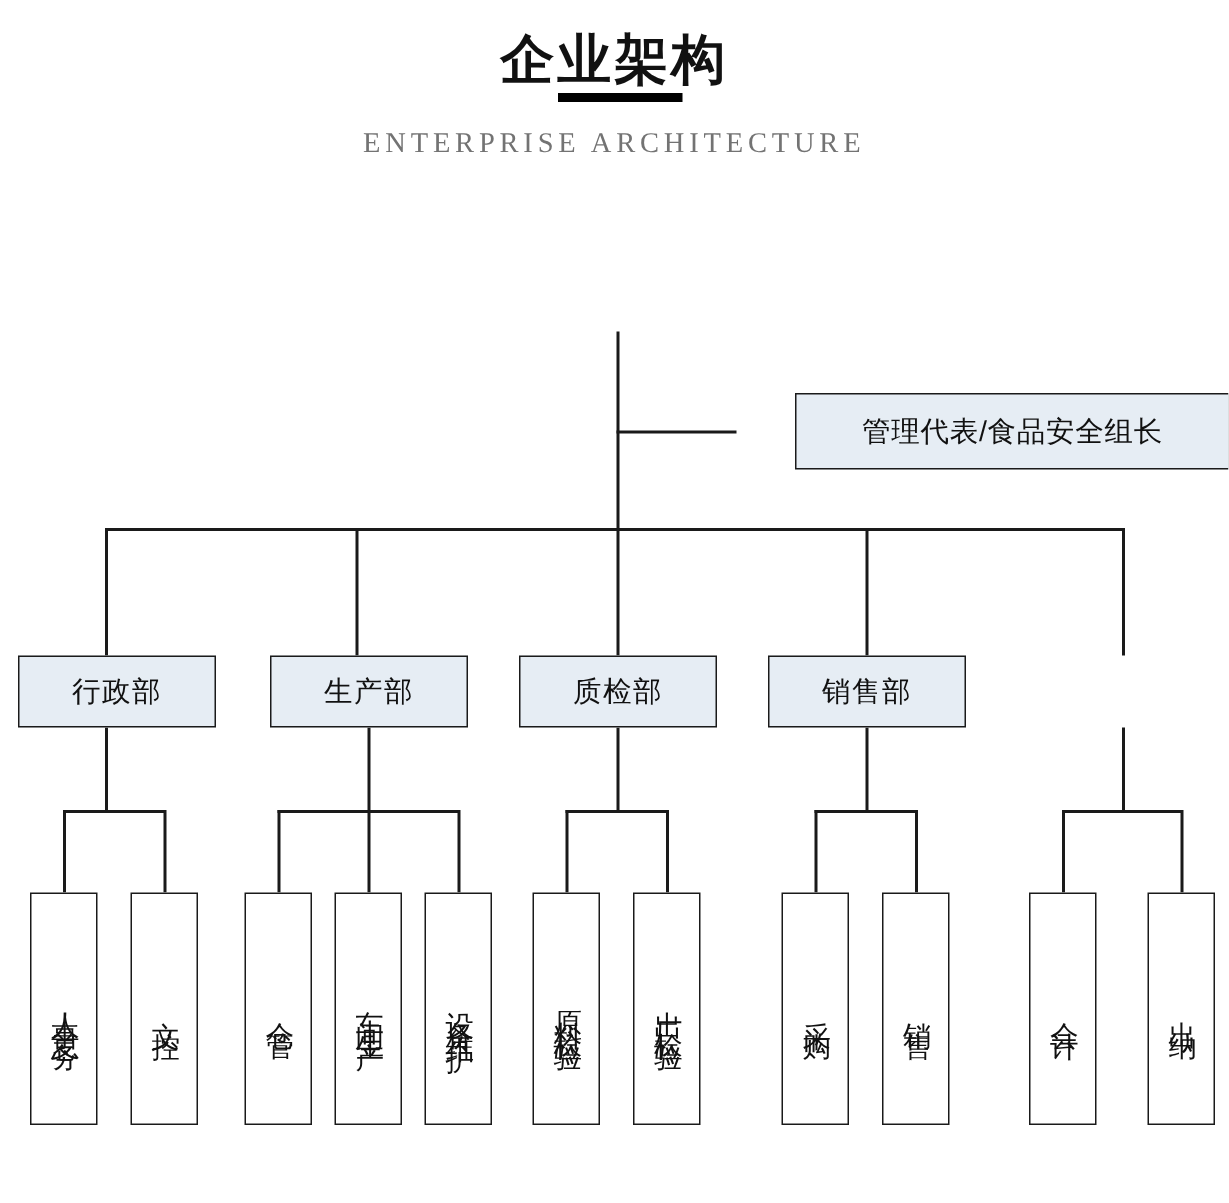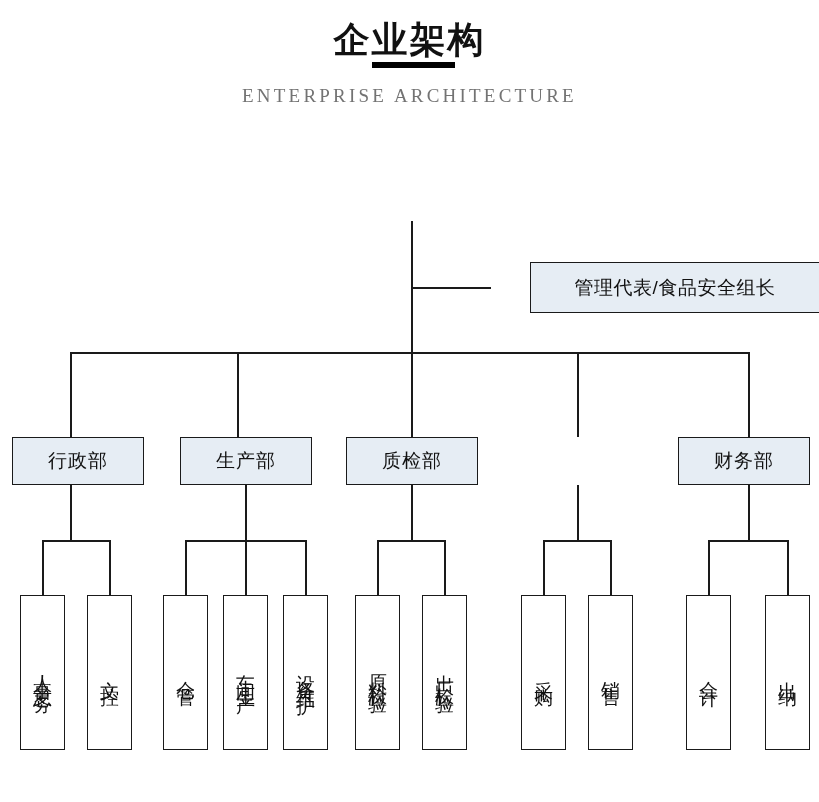--- a/index.html
+++ b/index.html
@@ -137,22 +137,22 @@
 
   <div class="node dept" style="left:12px; top:437px; width:132px; height:48px;align-items:center;">
     <span>行政部</span>
   </div>
   <div class="node dept" style="left:180px; top:437px; width:132px; height:48px;">
     <span>生产部</span>
   </div>
   <div class="node dept" style="left:346px; top:437px; width:132px; height:48px;">
     <span>质检部</span>
   </div>
-  <div class="node dept" style="left:678px; top:437px; width:132px; height:48px;">
-    <span>财务部</span>
+  <div class="node dept" style="left:512px; top:437px; width:132px; height:48px;">
+    <span>销售部</span>
   </div>
 
   <div class="vline" style="left:70px; top:485px; height:56px;"></div>
   <div class="hline" style="left:42px; top:540px; width:68px;"></div>
   <div class="vline" style="left:42px; top:540px; height:55px;"></div>
   <div class="vline" style="left:109px; top:540px; height:55px;"></div>
 
   <div class="node leaf" style="left:20px; top:595px; width:45px; height:155px;">
     <span class="leaf-text">人事总务</span>
   </div>

